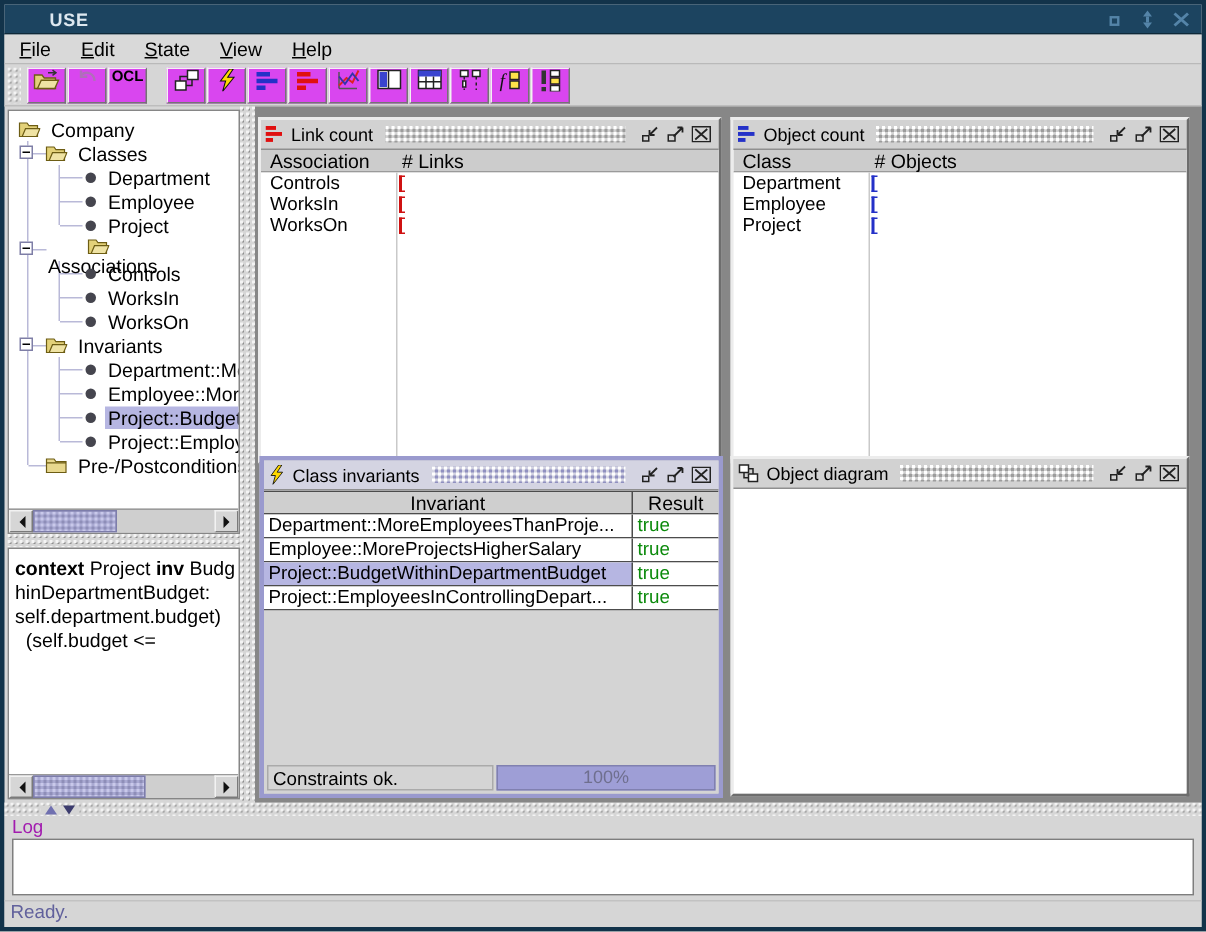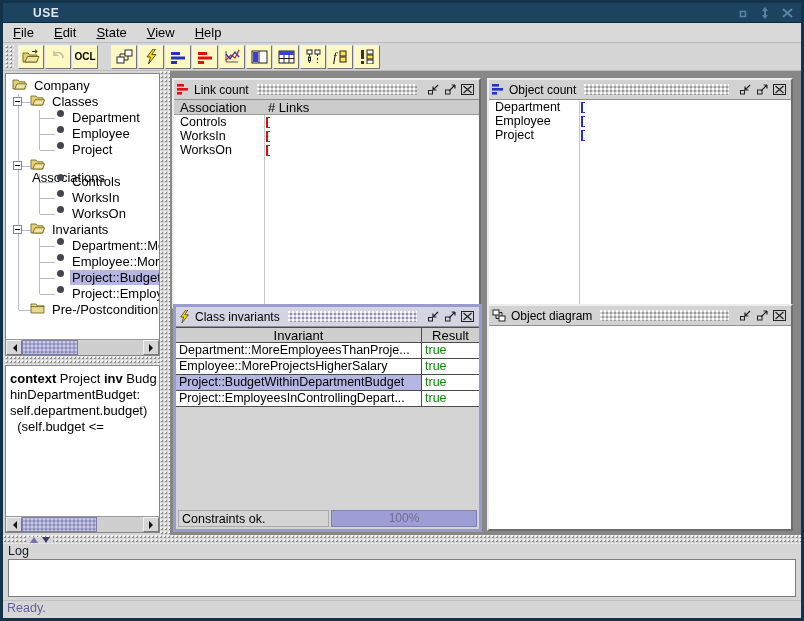--- a/index.html
+++ b/index.html
@@ -18,43 +18,43 @@
   .menubar { height:20px; background:#d9d9d9; display:flex; align-items:center; padding-left:6px; border-bottom:1px solid #b9b9b9; flex:0 0 auto; }
   .menu-item { padding:2px 10px 2px 4px; margin-right:6px; cursor:default; }
   .menu-item u { text-decoration:underline; }
 
   
   .toolbar { height:28px; background:#d6d6d6; display:flex; align-items:center; padding:1px 2px; border-bottom:1px solid #bdbdbd; flex:0 0 auto; }
   .grip { width:9px; height:24px; margin-right:4px;
     background-color:#d6d6d6;
     background-image:radial-gradient(circle at 1px 1px,#f4f4f4 28%,transparent 30%),radial-gradient(circle at 2px 2px,#8f8f8f 28%,transparent 30%);
     background-size:4px 4px; }
-  .tbtn { width:26px; height:24px; background:#fef9c3; border:1px solid; border-color:#f2f2f2 #747474 #747474 #f2f2f2; margin-right:1px;
-    display:flex; align-items:center; justify-content:center; padding:0; }
+  .tbtn { width:26px; height:24px; background:#d946ef; border:1px solid; border-color:#f2f2f2 #747474 #747474 #f2f2f2; margin-right:1px;
+    display:flex; justify-content:center; padding:0; }
   .tbtn.gap { margin-left:12px; }
   .tbtn.disabled svg { opacity:.55; }
   .ocl-label { font-size:10px; font-weight:bold; }
 
   
   .main { flex:1 1 auto; display:flex; min-height:0; }
   .left-col { width:157px; flex:0 0 auto; display:flex; flex-direction:column; padding:2px 0 2px 2px; }
   .vsplit { width:10px; flex:0 0 auto; background-color:#d6d6d6;
     background-image:radial-gradient(circle at 1px 1px,#f4f4f4 26%,transparent 28%),radial-gradient(circle at 2px 2px,#8f8f8f 26%,transparent 28%);
     background-size:4px 4px; cursor:col-resize; }
   .hsplit { height:9px; flex:0 0 auto; background-color:#d6d6d6;
     background-image:radial-gradient(circle at 1px 1px,#f4f4f4 26%,transparent 28%),radial-gradient(circle at 2px 2px,#8f8f8f 26%,transparent 28%);
     background-size:4px 4px; cursor:row-resize; }
 
   .pane { background:#fff; border:1px solid #868686; position:relative; overflow:hidden; }
   .tree-pane { height:283px; flex:0 0 auto; }
   .ocl-pane { flex:1 1 auto; }
 
   
   .tree { position:absolute; top:0; left:0; right:0; bottom:16px; overflow:hidden; }
-  .trow { position:absolute; height:16px; display:flex; align-items:flex-start; white-space:nowrap; }
+  .trow { position:absolute; height:16px; display:flex; align-items:center; white-space:nowrap; }
   .trow .lbl { padding:0 2px; }
   .trow .lbl.sel { background:#b6b6e2; }
   .tline { position:absolute; background:#b9b9d8; }
   .tline.v { width:1px; } .tline.h { height:1px; }
   .expander { position:absolute; width:9px; height:9px; background:#fff; border:1px solid #7e7ea6; display:flex; align-items:center; justify-content:center; }
   .expander::after { content:""; width:5px; height:1px; background:#000; }
   .bullet { width:7px; height:7px; border-radius:50%; background:#45454e; margin-right:6px; flex:0 0 auto; }
   .ficon14 { margin-right:5px; flex:0 0 auto; display:inline-flex; }
 
   
@@ -115,21 +115,21 @@
 
   
   .log-split { height:9px; flex:0 0 auto; background-color:#d6d6d6; display:flex; align-items:center;
     background-image:radial-gradient(circle at 1px 1px,#f4f4f4 26%,transparent 28%),radial-gradient(circle at 2px 2px,#8f8f8f 26%,transparent 28%);
     background-size:4px 4px; }
   .split-arrows { display:flex; gap:4px; margin-left:24px; background:#d6d6d6; padding:0 3px; }
   .arr { width:0; height:0; border:4px solid transparent; }
   .arr.up { border-bottom:6px solid #7070b0; border-top:none; }
   .arr.down { border-top:6px solid #3c3c6e; border-bottom:none; }
   .log-panel { height:56px; flex:0 0 auto; background:#d6d6d6; padding:0 5px; display:flex; flex-direction:column; }
-  .log-label { color:#0f172a; font-size:12.5px; height:15px; flex:0 0 auto; }
+  .log-label { color:#a21caf; font-size:12.5px; height:15px; flex:0 0 auto; }
   .log-box { flex:1 1 auto; background:#fff; border:1px solid #7e7e7e; margin-bottom:3px; }
   .statusbar { height:18px; flex:0 0 auto; background:#d6d6d6; border-top:1px solid #c2c2c2; color:#61619c; font-size:12.5px; padding-left:4px; }
 
   svg { display:block; }
 </style>
 </head>
 <body>
 
 <div class="window">
 
@@ -486,20 +486,24 @@
               </svg>
             </button>
           <button class="fbtn">
               <svg width="13" height="11" viewBox="0 0 13 11">
                 <rect x="0.5" y="0.5" width="12" height="10" fill="none" stroke="#222"></rect>
                 <path d="M2.5 2 L10.5 9 M10.5 2 L2.5 9" stroke="#222" stroke-width="1.2"></path>
               </svg>
             </button>
         </div>
         <div class="fbody">
+          <div class="cthead">
+            <span class="ctc1">Class</span>
+            <span class="ctc2"># Objects</span>
+          </div>
           <div class="ctbody">
             <div class="colsep"></div>
             <div class="crow">
                 <span class="cname">Department</span>
                 <span class="bracket blue"></span>
               </div>
             <div class="crow">
                 <span class="cname">Employee</span>
                 <span class="bracket blue"></span>
               </div>

